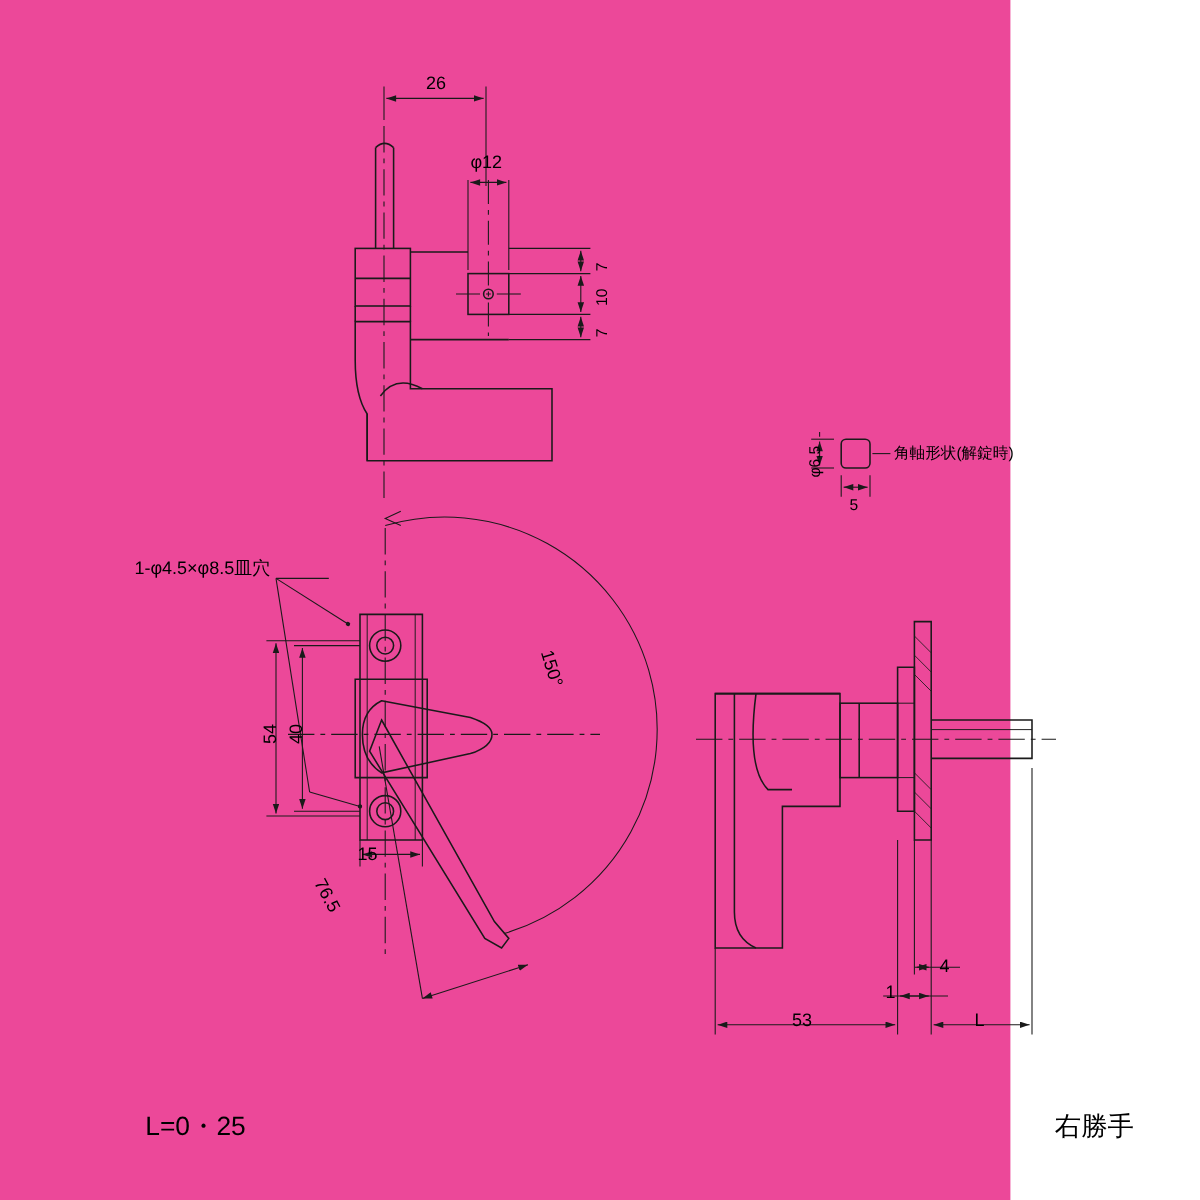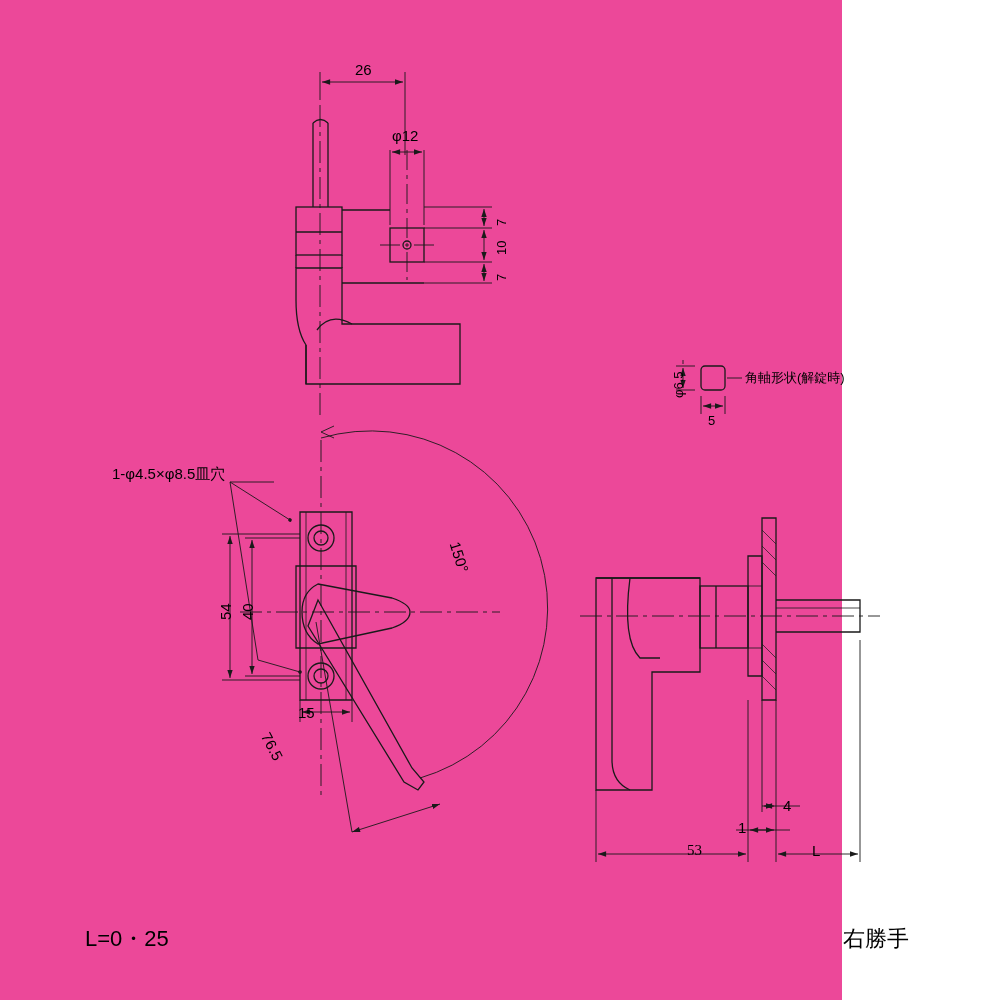--- a/index.html
+++ b/index.html
@@ -30,21 +30,21 @@
   .lbl {
     position: absolute;
     font-family: "Liberation Sans", sans-serif;
     font-size: 15px;
     color: #000;
     white-space: nowrap;
     line-height: 1;
   }
   .lbl.sm { font-size: 13px; }
   .lbl.jp { font-size: 13px; }
-  .lbl.big { font-size: 22px; }
+  .lbl.big { font-size: 22px; margin-left: 36px; }
   .rot90 { transform: rotate(-90deg); transform-origin: left top; }
 </style>
 </head>
 <body>
 
 <div id="sheet">
 
   <svg class="drawing" viewBox="0 0 1000 1000">
     <defs>
       <marker id="arrEnd" markerWidth="10" markerHeight="10" refX="9" refY="3" orient="auto" markerUnits="strokeWidth">
@@ -239,19 +239,19 @@
 
   <div class="lbl" style="left:112px; top:466px;">1-φ4.5×φ8.5皿穴</div>
   <div class="lbl rot90" style="left:218px; top:620px;">54</div>
   <div class="lbl rot90" style="left:240px; top:620px;">40</div>
   <div class="lbl" style="left:298px; top:705px;">15</div>
   <div class="lbl" style="left:272px; top:730px; transform: rotate(62deg); transform-origin: left top;">76.5</div>
   <div class="lbl" style="left:462px; top:540px; transform: rotate(73deg); transform-origin: left top;">150°</div>
 
   <div class="lbl" style="left:783px; top:798px;">4</div>
   <div class="lbl" style="left:738px; top:820px;">1</div>
-  <div class="lbl" style="left:687px; top:843px;font-family:Liberation Serif, serif;">53</div>
+  <div class="lbl" style="left:660px; top:843px;">53</div>
   <div class="lbl" style="left:812px; top:843px;">L</div>
 
   <div class="lbl big" style="left:85px; top:928px;">L=0・25</div>
   <div class="lbl big" style="left:843px; top:928px;text-align:center;">右勝手</div>
 
 </div>
 
 </body></html>

